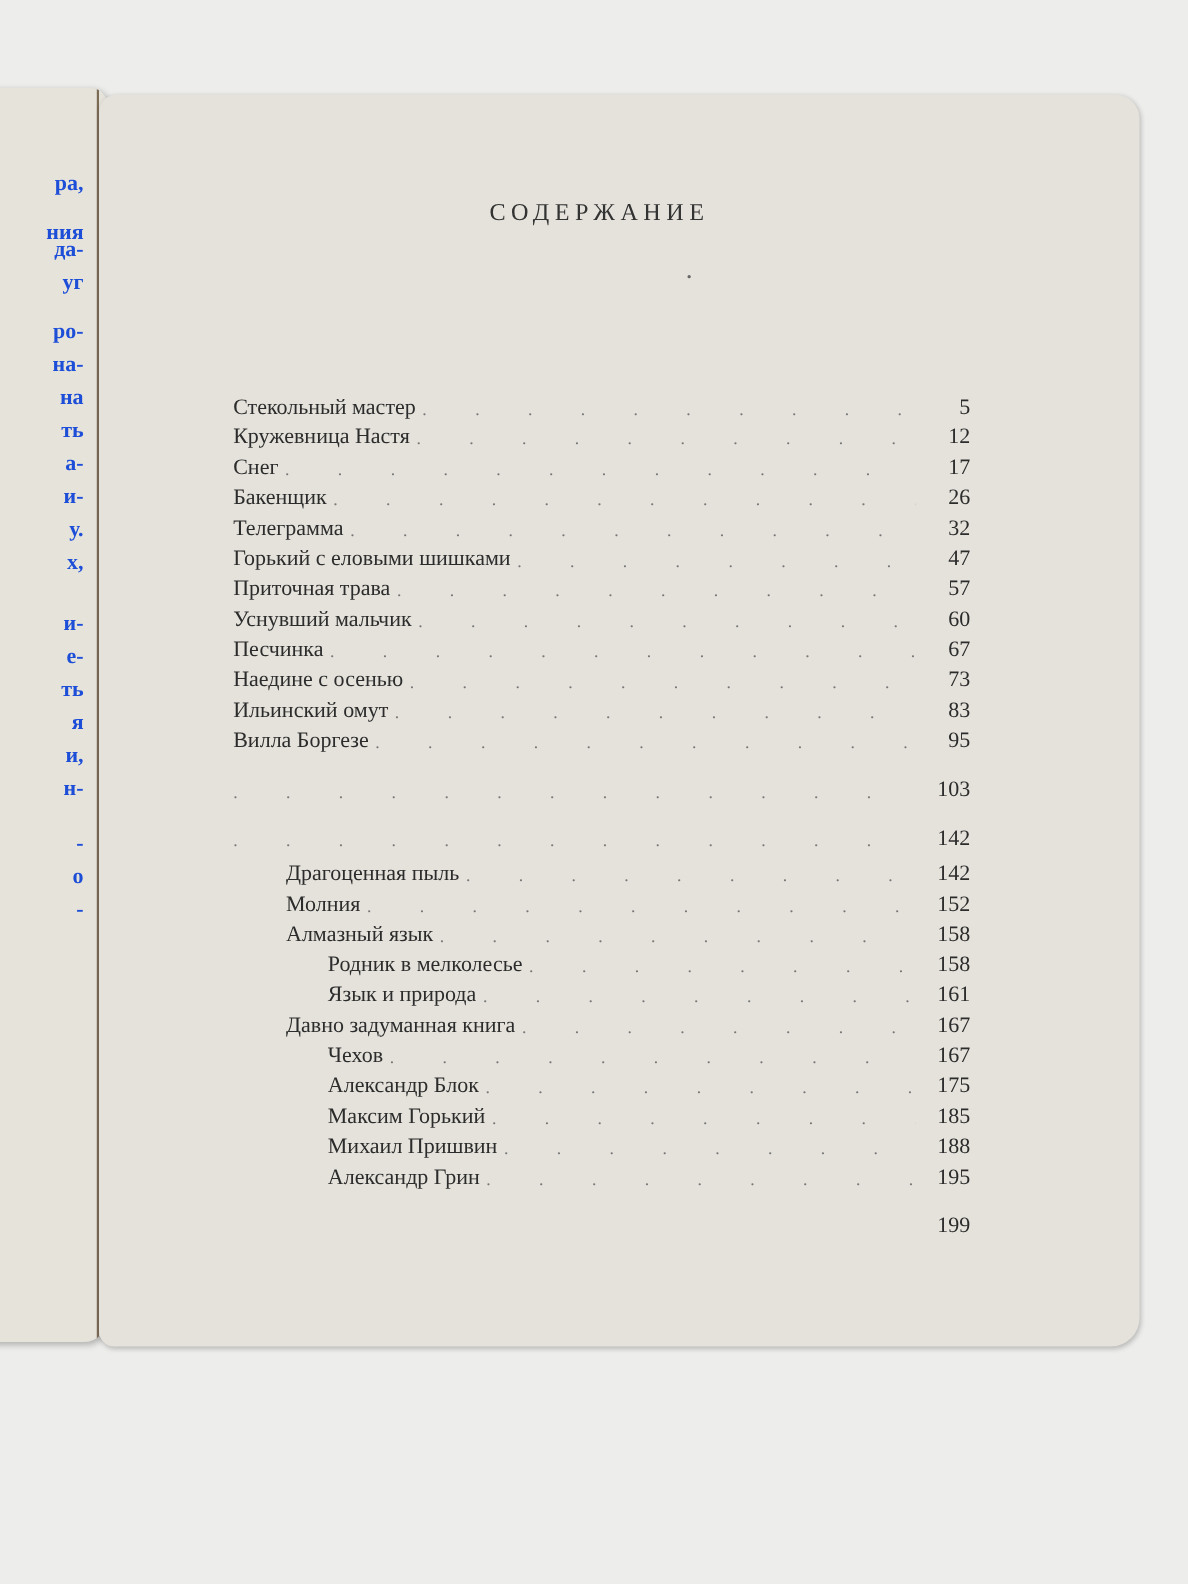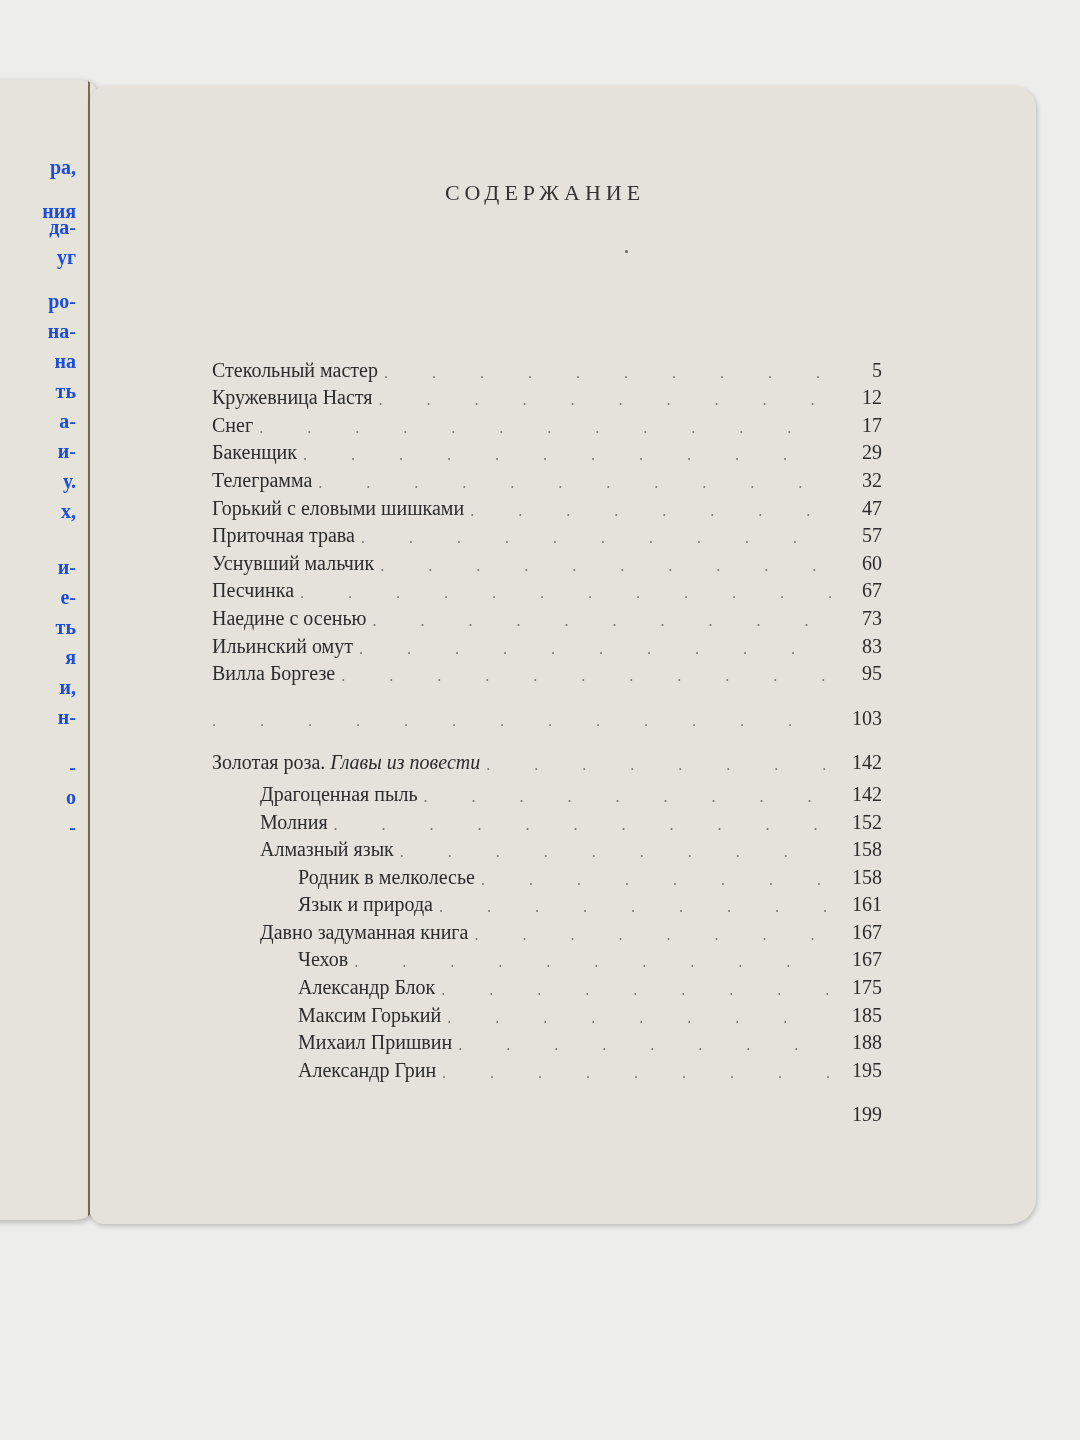--- a/index.html
+++ b/index.html
@@ -94,21 +94,21 @@
       <span class="page">12</span>
     </div>
   <div class="row">
       <span class="title">Снег</span>
       <span class="leader">. . . . . . . . . . . . . . . . . . . . . . . . .</span>
       <span class="page">17</span>
     </div>
   <div class="row">
       <span class="title">Бакенщик</span>
       <span class="leader">. . . . . . . . . . . . . . . . . . . . . . . . .</span>
-      <span class="page">29</span>
+      <span class="page">26</span>
     </div>
   <div class="row">
       <span class="title">Телеграмма</span>
       <span class="leader">. . . . . . . . . . . . . . . . . . . . . . . . .</span>
       <span class="page">32</span>
     </div>
   <div class="row">
       <span class="title">Горький с еловыми шишками</span>
       <span class="leader">. . . . . . . . . . . . . . . . . . . . . . . . .</span>
       <span class="page">47</span>
@@ -143,21 +143,20 @@
       <span class="leader">. . . . . . . . . . . . . . . . . . . . . . . . .</span>
       <span class="page">95</span>
     </div>
 
   <div class="row gap-m">
       <span class="leader">. . . . . . . . . . . . . . . . . . . . . . . . .</span>
       <span class="page">103</span>
     </div>
 
   <div class="row gap-m">
-      <span class="title"><span>Золотая роза.</span> <i>Главы из повести</i></span>
       <span class="leader">. . . . . . . . . . . . . . . . . . . . . . . . .</span>
       <span class="page">142</span>
     </div>
 
   <div class="row ind1 gap-s">
       <span class="title">Драгоценная пыль</span>
       <span class="leader">. . . . . . . . . . . . . . . . . . . . . . . . .</span>
       <span class="page">142</span>
     </div>
   <div class="row ind1">

